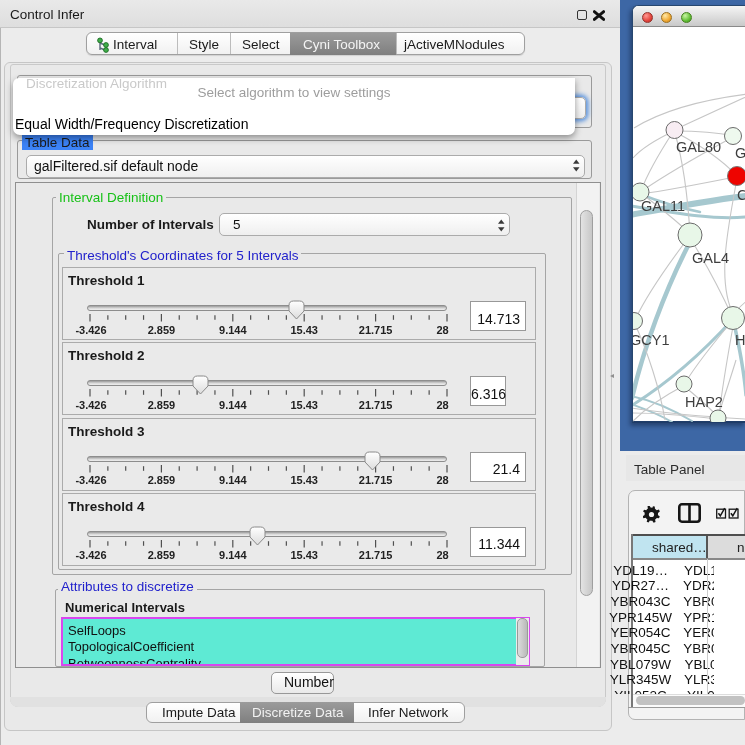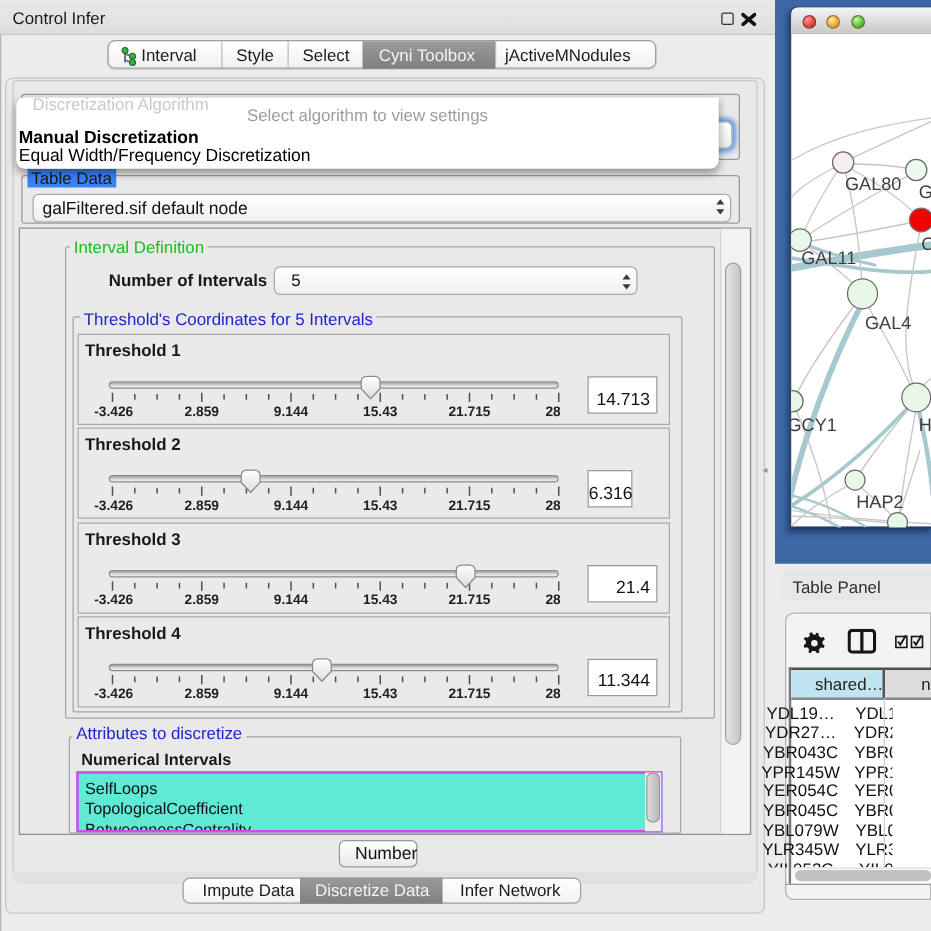--- a/index.html
+++ b/index.html
@@ -261,21 +261,20 @@
 
   <div class="abs" style="left:146px;top:702px;width:319px;height:21px;background:linear-gradient(#ffffff,#f1f1f1);border:1px solid #9f9f9f;border-radius:6px;"></div>
   <div class="abs" style="left:240px;top:702px;width:114px;height:21px;background:linear-gradient(#9b9b9b,#7f7f7f);"></div>
   <div class="abs" style="left:162px;top:705px;font-size:13.5px;color:#1a1a1a;">Impute Data</div>
   <div class="abs" style="left:252px;top:705px;font-size:13.5px;color:#f2f2f2;">Discretize Data</div>
   <div class="abs" style="left:368px;top:705px;font-size:13.5px;color:#1a1a1a;">Infer Network</div>
 
   <div class="abs" style="left:13px;top:78px;width:562px;height:57px;background:#ffffff;border-radius:6px 0 7px 7px;box-shadow:0 3px 7px rgba(0,0,0,0.4);overflow:hidden;">
     <div class="abs" style="left:13px;top:-2px;font-size:13.5px;color:#c9c9c9;">Discretization Algorithm</div>
     <div class="abs" style="left:0;top:6.5px;width:562px;text-align:center;font-size:13.5px;color:#9d9d9d;">Select algorithm to view settings</div>
-    <div class="abs" style="left:2px;top:23px;font-size:14px;font-weight:bold;color:#000;">Manual Discretization</div>
     <div class="abs" style="left:2px;top:38px;font-size:14px;color:#000;">Equal Width/Frequency Discretization</div>
   </div>
 
   <div class="abs" style="left:610px;top:371px;font-size:8px;color:#909090;">◂</div>
 
   <div class="abs" style="left:620px;top:0;width:125px;height:451px;background:#3d67a5;"></div>
 
   <div class="abs" style="left:632px;top:5px;width:114px;height:418px;border:1px solid #27476f;border-right:none;border-bottom:2.5px solid #1e3c68;border-radius:6px 0 0 0;background:#fff;box-shadow:-2px 3px 4px rgba(10,25,50,0.45);"></div>
   <div class="abs" style="left:633px;top:6px;width:112px;height:21px;background:linear-gradient(#f5f5f5,#c9c9c9);border-bottom:1px solid #8a8a8a;border-radius:6px 0 0 0;"></div>
   <div class="abs" style="left:642px;top:12px;width:11px;height:11px;border-radius:50%;background:radial-gradient(circle at 35% 30%, #ff9a94, #e3443c 60%, #b02a24);border:0.5px solid #93322c;"></div>

